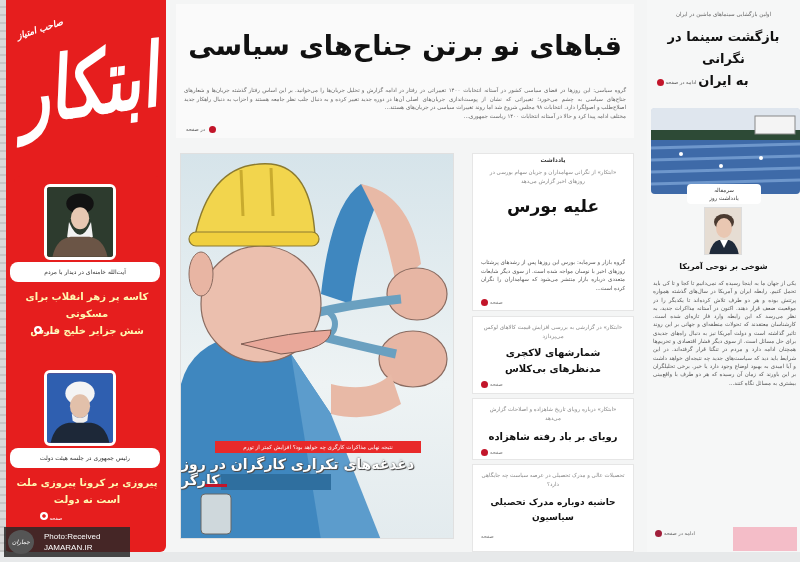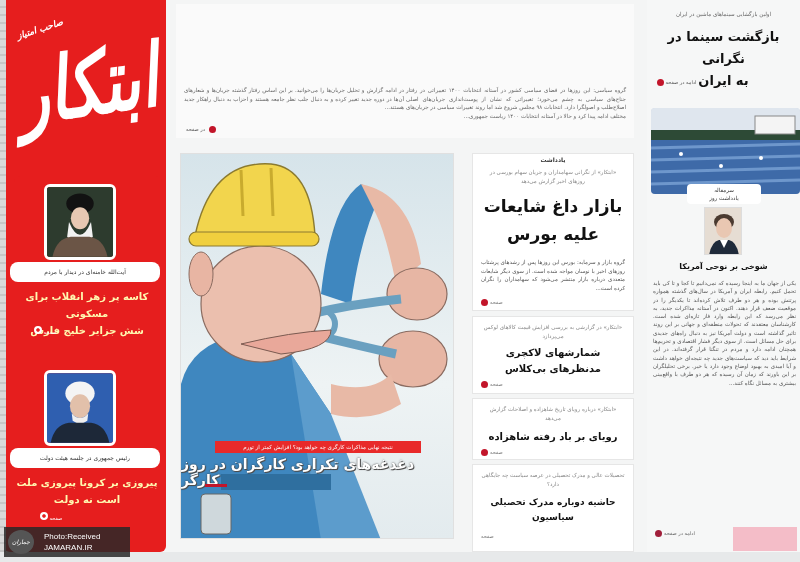--- a/index.html
+++ b/index.html
@@ -110,20 +110,21 @@
       <div>پیروزی بر کرونا پیروزی ملت</div>
       <div>است نه دولت</div>
     </div>
     <div style="position:absolute;left:36px;top:512px;font-size:5px;color:#fff;">
       <span class="dot-red"></span>
       <span>صفحه</span>
     </div>
   </div>
 
   <div class="top-box">
+    <div class="headline">قباهای نو برتن جناح‌های سیاسی</div>
     <div class="text-col" style="right:8px;">گروه سیاسی: این روزها در فضای سیاسی کشور در آستانه انتخابات ۱۴۰۰ تغییراتی در رفتار جناح‌های سیاسی به چشم می‌خورد؛ تغییراتی که نشان از پوست‌اندازی جریان‌های اصلی اصلاح‌طلب و اصولگرا دارد. انتخابات ۹۸ مجلس شروع شد اما روند تغییرات سیاسی در جریان‌های مختلف ادامه پیدا کرد و حالا در آستانه انتخابات ۱۴۰۰ ریاست جمهوری...</div>
     <div class="text-col" style="left:8px;height:40px;overflow:hidden;">در ادامه گزارش و تحلیل جریان‌ها را می‌خوانید. بر این اساس رفتار گذشته جریان‌ها و شعارهای آن‌ها در دوره جدید تغییر کرده و به دنبال جلب نظر جامعه هستند و احزاب به دنبال راهکار جدید هستند...</div>
     <div class="more" style="left:10px;top:122px;">
       <span class="b"></span>
       <span>در صفحه</span>
     </div>
   </div>
 
   <div class="cartoon">
     <svg width="274" height="386" viewBox="0 0 274 386">
@@ -156,21 +157,20 @@
     </svg>
     <div class="cart-red">نتیجه نهایی مذاکرات کارگری چه خواهد بود؟ افزایش کمتر از تورم</div>
     <div class="cart-title">دغدغه‌های تکراری کارگران در روز کارگر</div>
     <div style="position:absolute;left:24px;top:330px;width:22px;height:3px;background:#c2152a;"></div>
   </div>
 
   <div class="mid-card" style="top:153px;height:158px;">
     <div class="mid-label">یادداشت</div>
     <div class="mid-lead" style="top:14px;">«ابتکار» از نگرانی سهامداران و جریان سهام بورسی در روزهای اخیر گزارش می‌دهد</div>
     <div class="mid-title" style="top:38px;font-size:17px;line-height:28px;">
-      <div>بازار داغ شایعات</div>
       <div>علیه بورس</div>
     </div>
     <div class="mid-body" style="top:104px;height:36px;overflow:hidden;">گروه بازار و سرمایه: بورس این روزها پس از رشدهای پرشتاب روزهای اخیر با نوسان مواجه شده است. از سوی دیگر شایعات متعددی درباره بازار منتشر می‌شود که سهامداران را نگران کرده است...</div>
     <div class="mid-more" style="top:145px;">
       <span class="b"></span><span>صفحه</span>
     </div>
   </div>
 
   <div class="mid-card" style="top:316px;height:78px;">
     <div class="mid-lead" style="top:6px;">«ابتکار» در گزارشی به بررسی افزایش قیمت کالاهای لوکس می‌پردازد</div>

